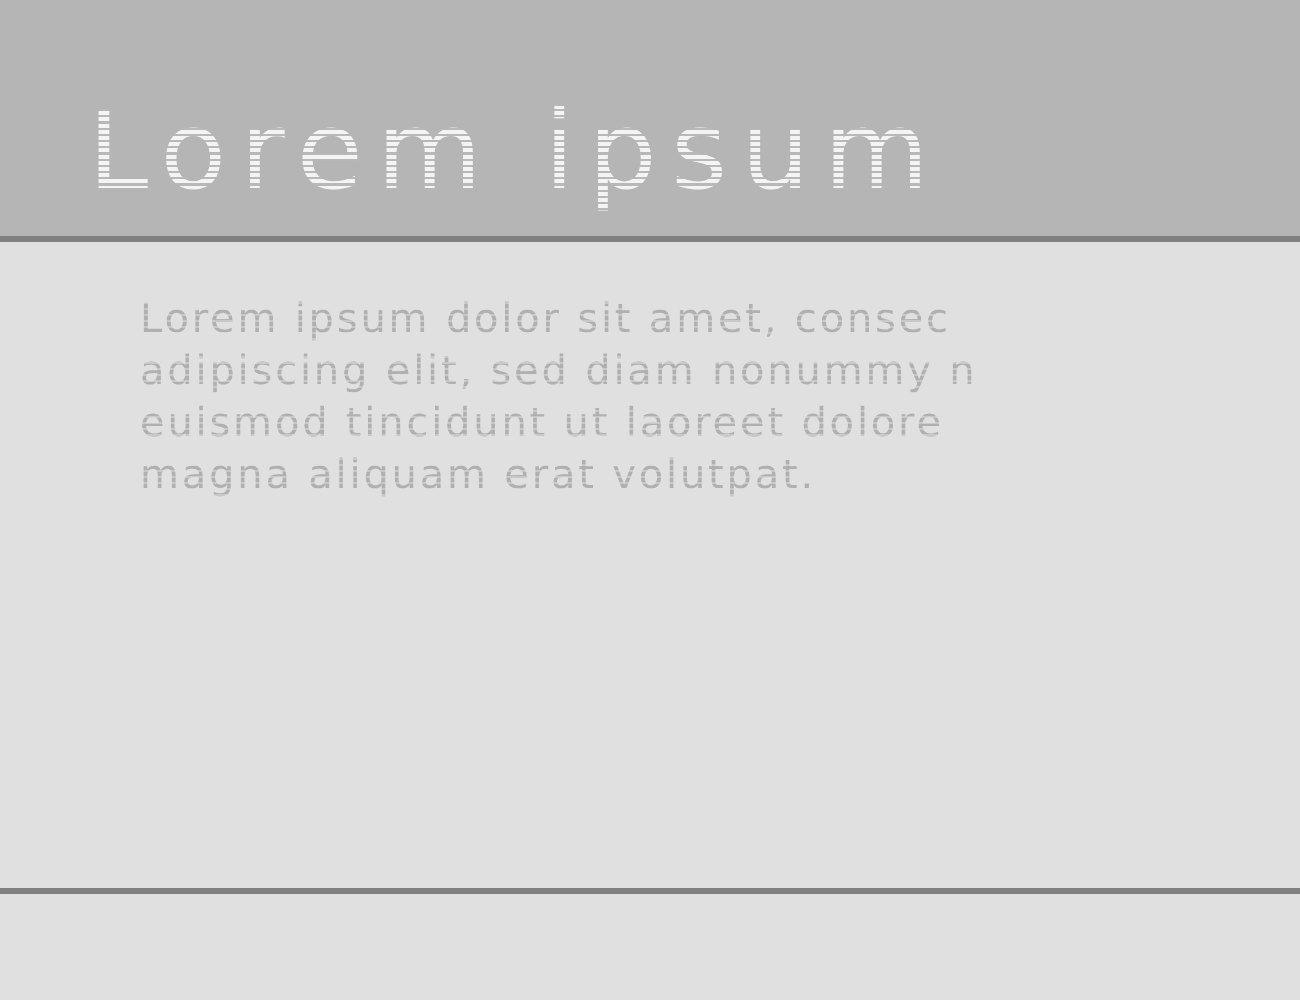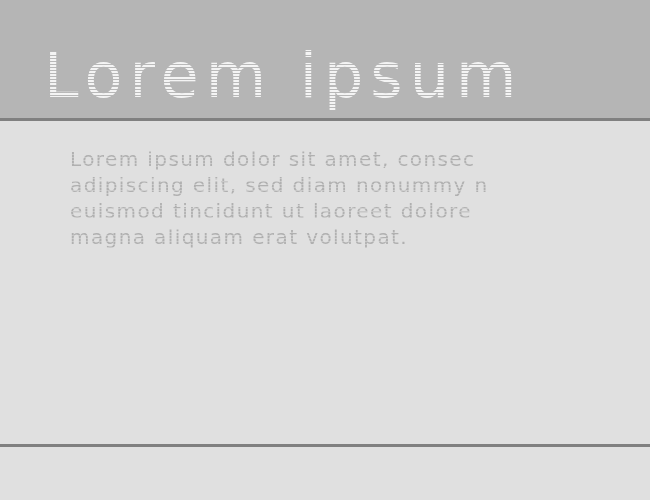--- a/index.html
+++ b/index.html
@@ -30,21 +30,21 @@
     width: 650px;
     height: 118px;
     background: #b5b5b5;
     overflow: hidden;
   }
 
   .header-title {
     position: absolute;
     left: 44px;
     top: 47px;
-    font-size: 62px;
+    font-size: 54px;
     line-height: 58px;
     letter-spacing: 7px;
     font-weight: 400;
     white-space: nowrap;
     color: #f4f4f4;
     
     background-image: repeating-linear-gradient(
         to bottom,
         rgba(181,181,181,0) 0px,
         rgba(181,181,181,0) 1px,

